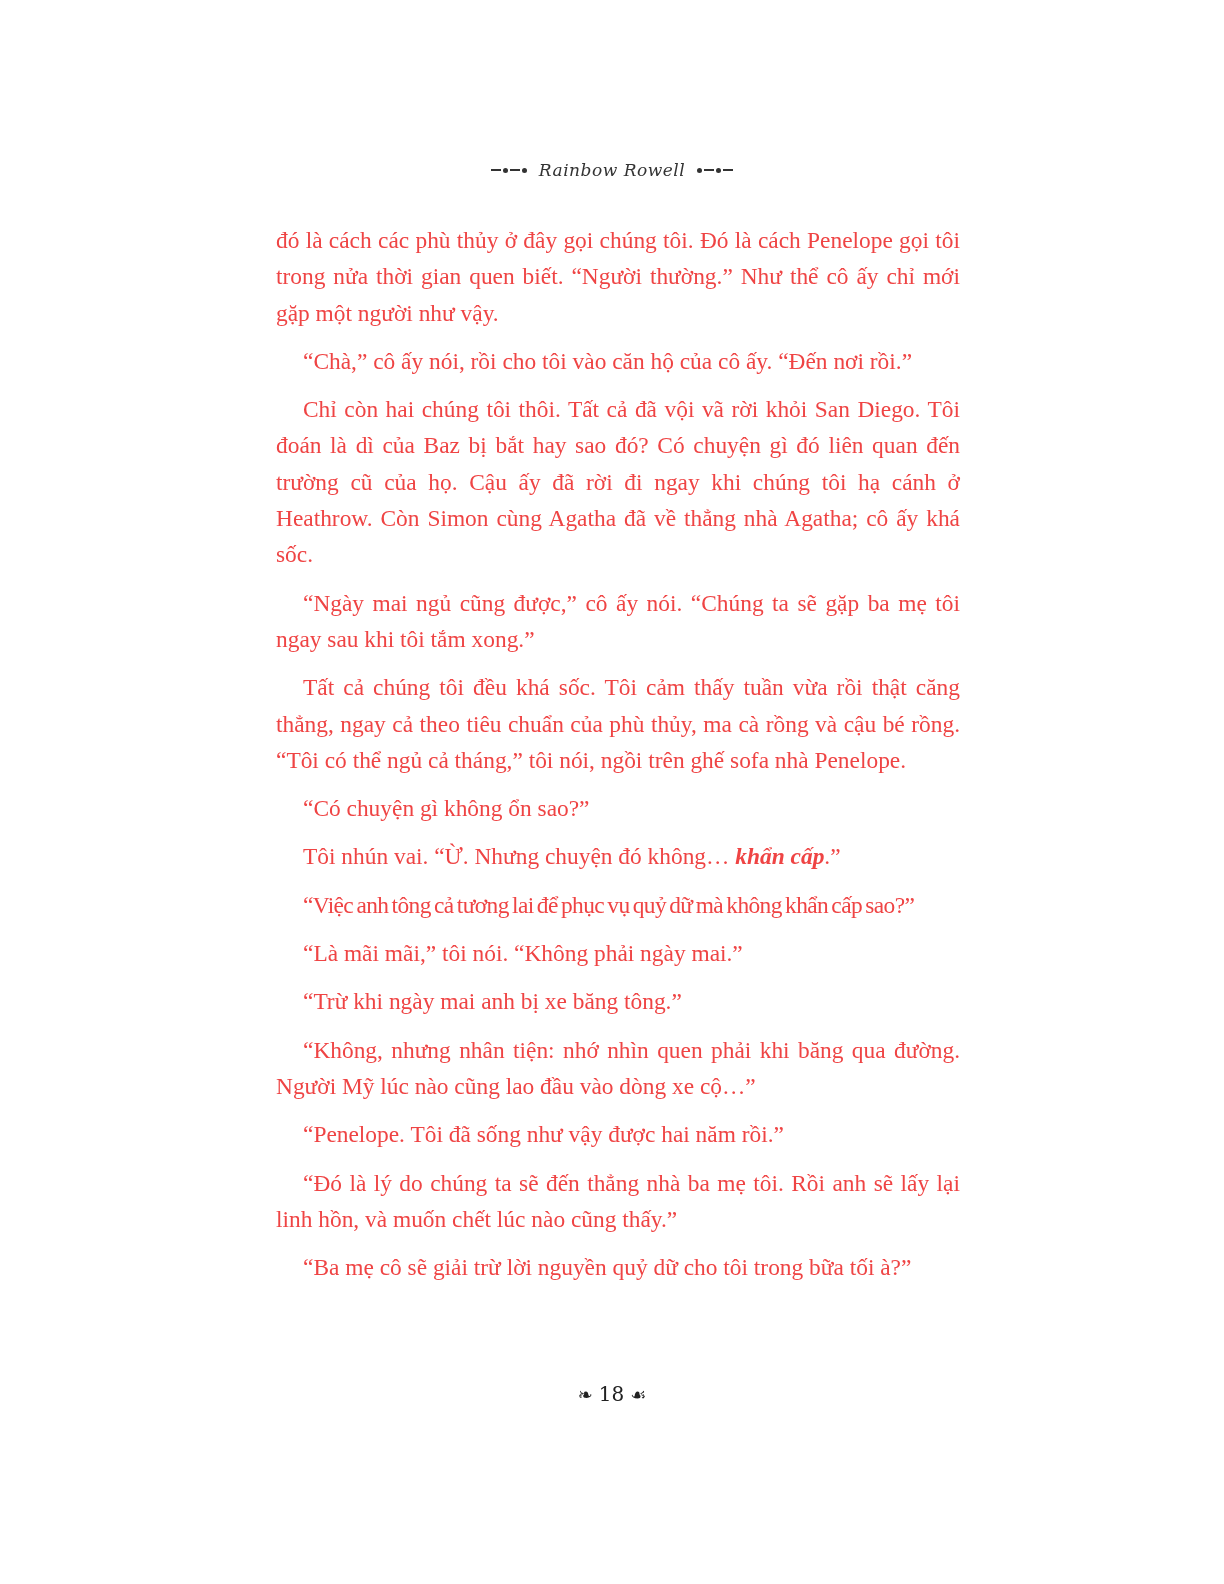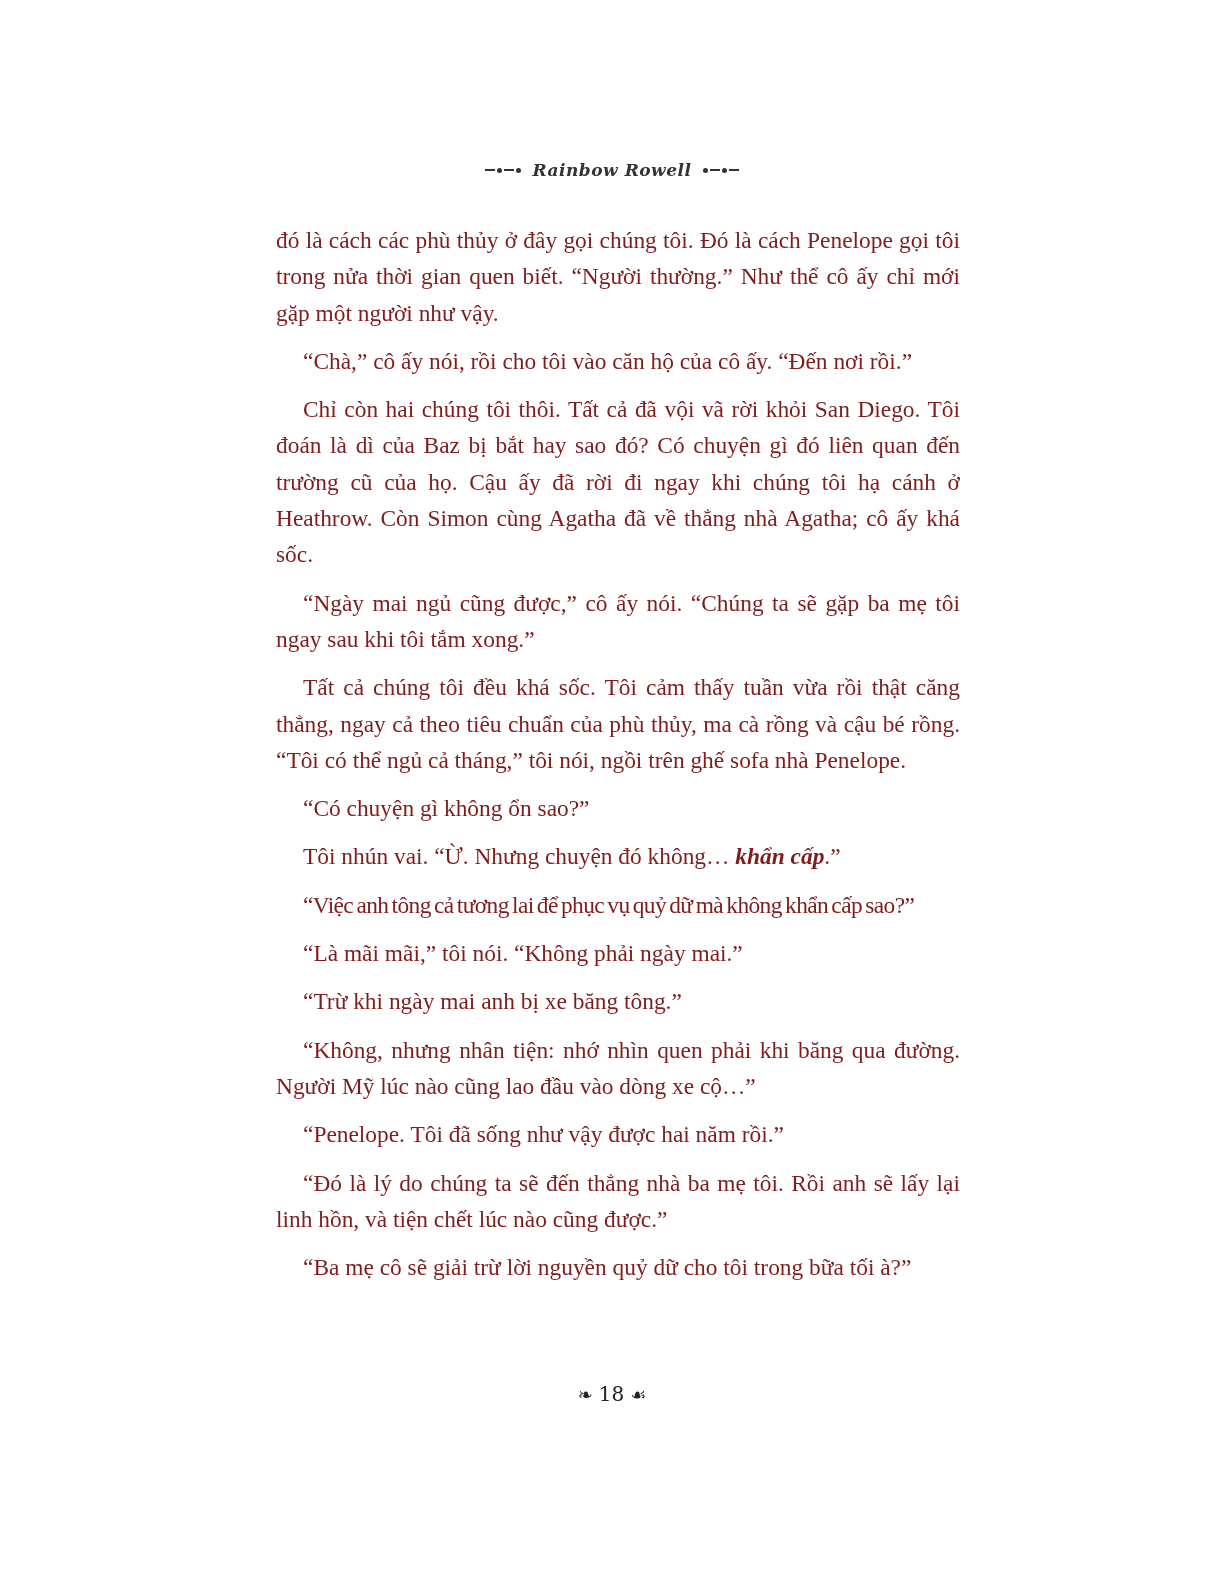--- a/index.html
+++ b/index.html
@@ -6,24 +6,24 @@
   body { width: 1224px; height: 1584px; position: relative; overflow: hidden; }
   .page { position: absolute; left: 0; top: 0; width: 1224px; height: 1584px; background: #fff; }
   .running-head {
     position: absolute; top: 160px; left: 0; width: 1224px; text-align: center;
     font-family: "DejaVu Serif", serif; font-size: 17px; color: #333; letter-spacing: 0.5px;
     display: flex; justify-content: center; align-items: center; gap: 12px;
   }
   .orn-line { display: inline-flex; align-items: center; gap: 2px; }
   .orn-line .bar { width: 10px; height: 2px; background: #333; display: inline-block; }
   .orn-line .dot { width: 5px; height: 5px; background: #333; border-radius: 50%; display: inline-block; }
-  .head-title { font-weight: bold; font-style: italic; }
+  .head-title { font-weight: normal; font-style: italic; }
   .body-text {
     position: absolute; left: 276px; top: 222px; width: 684px;
-    font-family: "Liberation Serif", serif; font-size: 23.4px; line-height: 36.3px; color: #7f1d1d;
+    font-family: "Liberation Serif", serif; font-size: 23.4px; line-height: 36.3px; color: #ef4444;
     text-align: justify;
   }
   .para { margin: 0 0 12px 0; text-indent: 27px; }
   .para.first { text-indent: 0; }
   .para.tight { letter-spacing: -0.6px; word-spacing: -2px; }
   .folio {
     position: absolute; top: 1382px; left: 0; width: 1224px; text-align: center;
     font-family: "DejaVu Serif", serif; font-size: 20px; color: #222;
     display: flex; justify-content: center; align-items: center; gap: 6px;
   }
@@ -57,21 +57,21 @@
     <p class="para">Chỉ còn hai chúng tôi thôi. Tất cả đã vội vã rời khỏi San Diego. Tôi đoán là dì của Baz bị bắt hay sao đó? Có chuyện gì đó liên quan đến trường cũ của họ. Cậu ấy đã rời đi ngay khi chúng tôi hạ cánh ở Heathrow. Còn Simon cùng Agatha đã về thẳng nhà Agatha; cô ấy khá sốc.</p>
     <p class="para">“Ngày mai ngủ cũng được,” cô ấy nói. “Chúng ta sẽ gặp ba mẹ tôi ngay sau khi tôi tắm xong.”</p>
     <p class="para">Tất cả chúng tôi đều khá sốc. Tôi cảm thấy tuần vừa rồi thật căng thẳng, ngay cả theo tiêu chuẩn của phù thủy, ma cà rồng và cậu bé rồng. “Tôi có thể ngủ cả tháng,” tôi nói, ngồi trên ghế sofa nhà Penelope.</p>
     <p class="para">“Có chuyện gì không ổn sao?”</p>
     <p class="para"><span>Tôi nhún vai. “Ừ. Nhưng chuyện đó không… </span><em>khẩn cấp</em><span>.”</span></p>
     <p class="para tight">“Việc anh tông cả tương lai để phục vụ quỷ dữ mà không khẩn cấp sao?”</p>
     <p class="para">“Là mãi mãi,” tôi nói. “Không phải ngày mai.”</p>
     <p class="para">“Trừ khi ngày mai anh bị xe băng tông.”</p>
     <p class="para">“Không, nhưng nhân tiện: nhớ nhìn quen phải khi băng qua đường. Người Mỹ lúc nào cũng lao đầu vào dòng xe cộ…”</p>
     <p class="para">“Penelope. Tôi đã sống như vậy được hai năm rồi.”</p>
-    <p class="para">“Đó là lý do chúng ta sẽ đến thẳng nhà ba mẹ tôi. Rồi anh sẽ lấy lại linh hồn, và tiện chết lúc nào cũng được.”</p>
+    <p class="para">“Đó là lý do chúng ta sẽ đến thẳng nhà ba mẹ tôi. Rồi anh sẽ lấy lại linh hồn, và muốn chết lúc nào cũng thấy.”</p>
     <p class="para">“Ba mẹ cô sẽ giải trừ lời nguyền quỷ dữ cho tôi trong bữa tối à?”</p>
   </div>
 
   <div class="folio">
     <span class="fleuron">❧</span>
     <span>18</span>
     <span class="fleuron">☙</span>
   </div>
 
 </div>

